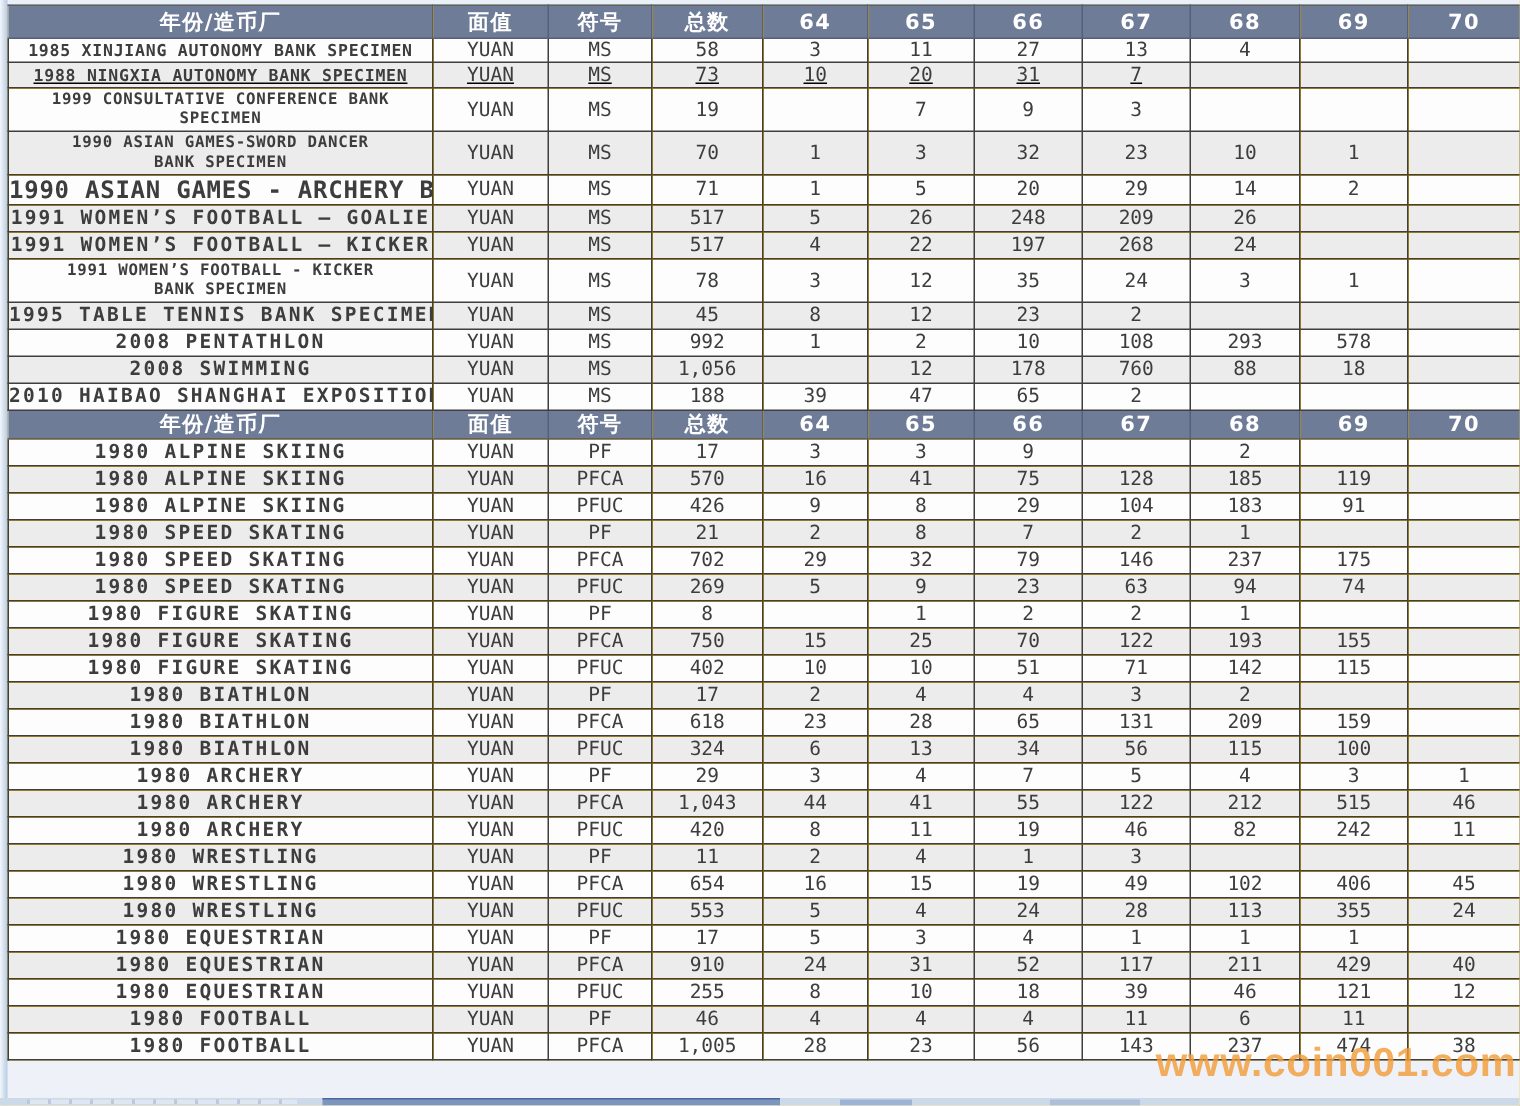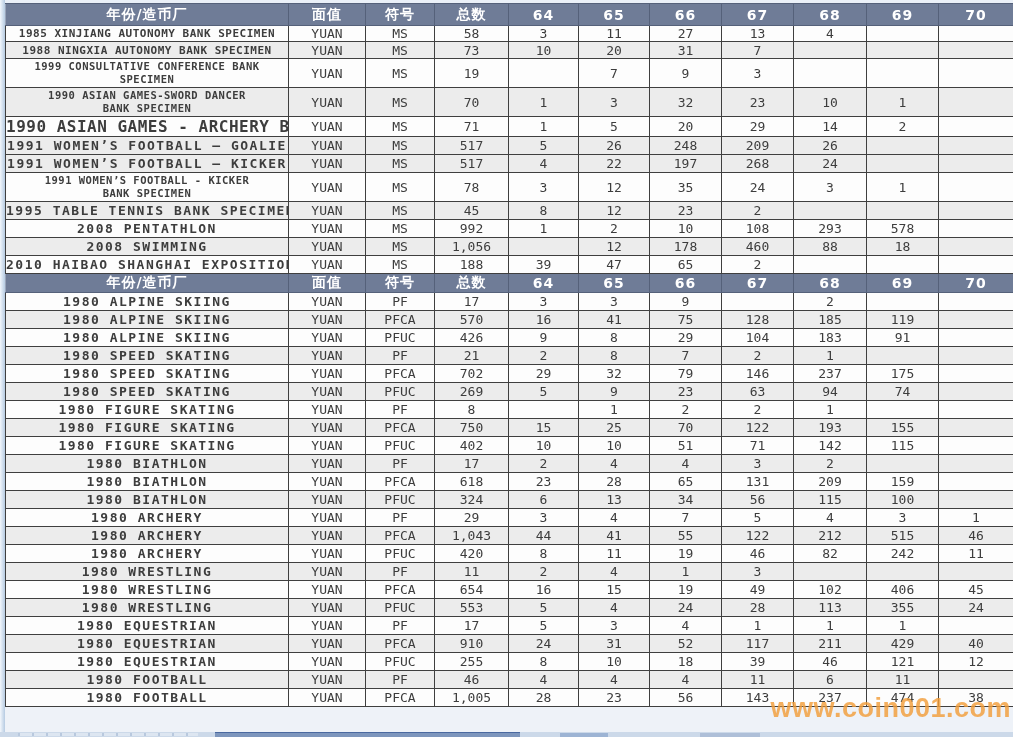--- a/index.html
+++ b/index.html
@@ -24,21 +24,21 @@
     font-family:"DejaVu Sans","Liberation Sans",sans-serif; letter-spacing:1px; }
   tr.hh1 { height:22px; }
   tr.hh2 { height:18px; }
 
   table.census td { border:1px solid #3f3f3f; font-family:"DejaVu Sans Mono",monospace;
     font-size:13px; color:#3d3d3d; background:#fdfdfd; }
   tr.g td { background:#ececec; }
 
   td.nm { font-weight:bold; color:#4e5f89; }
   tr.a  { height:16px; }  tr.a td.nm { font-size:11px; letter-spacing:0.5px; }
-  tr.b  { height:17px; }  tr.b td.nm { font-size:11px; letter-spacing:0.5px; }
+  tr.b  { height:17px;text-decoration:underline; }  tr.b td.nm { font-size:11px; letter-spacing:0.5px; }
   tr.c  { height:29px; }  tr.c td.nm { font-size:10.5px; letter-spacing:0.5px;
            white-space:normal; line-height:1.25; padding:0 26px; }
   tr.d  { height:18px; }  tr.d td.nm { font-size:16px; letter-spacing:0.5px;text-align:right; }
   tr.e  { height:18px; }  tr.e td.nm { font-size:13px; letter-spacing:1.5px; }
 
   .watermark { position:absolute; right:2px; bottom:13px; font-family:"Liberation Sans",sans-serif;
     font-weight:bold; font-size:27px; color:rgba(242,158,59,0.82); letter-spacing:0.5px; z-index:5;text-align:right; }
 </style>
 </head>
 <body>
@@ -206,21 +206,21 @@
           <td></td>
         </tr>
         <tr class="e g">
           <td class="nm">2008 SWIMMING</td>
           <td>YUAN</td>
           <td>MS</td>
           <td>1,056</td>
           <td></td>
           <td>12</td>
           <td>178</td>
-          <td>460</td>
+          <td>760</td>
           <td>88</td>
           <td>18</td>
           <td></td>
         </tr>
         <tr class="e">
           <td class="nm">2010 HAIBAO SHANGHAI EXPOSITION</td>
           <td>YUAN</td>
           <td>MS</td>
           <td>188</td>
           <td>39</td>

